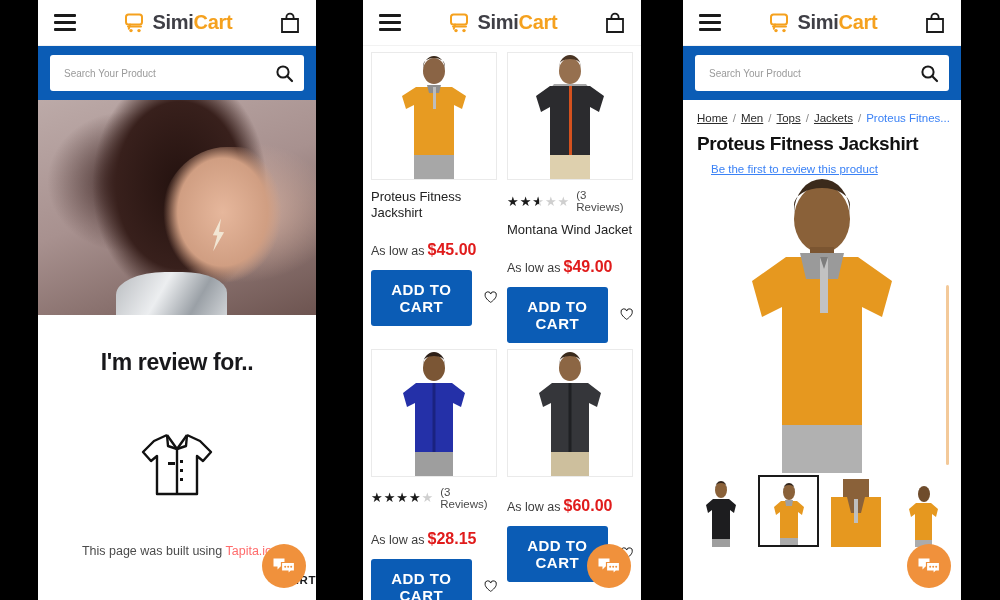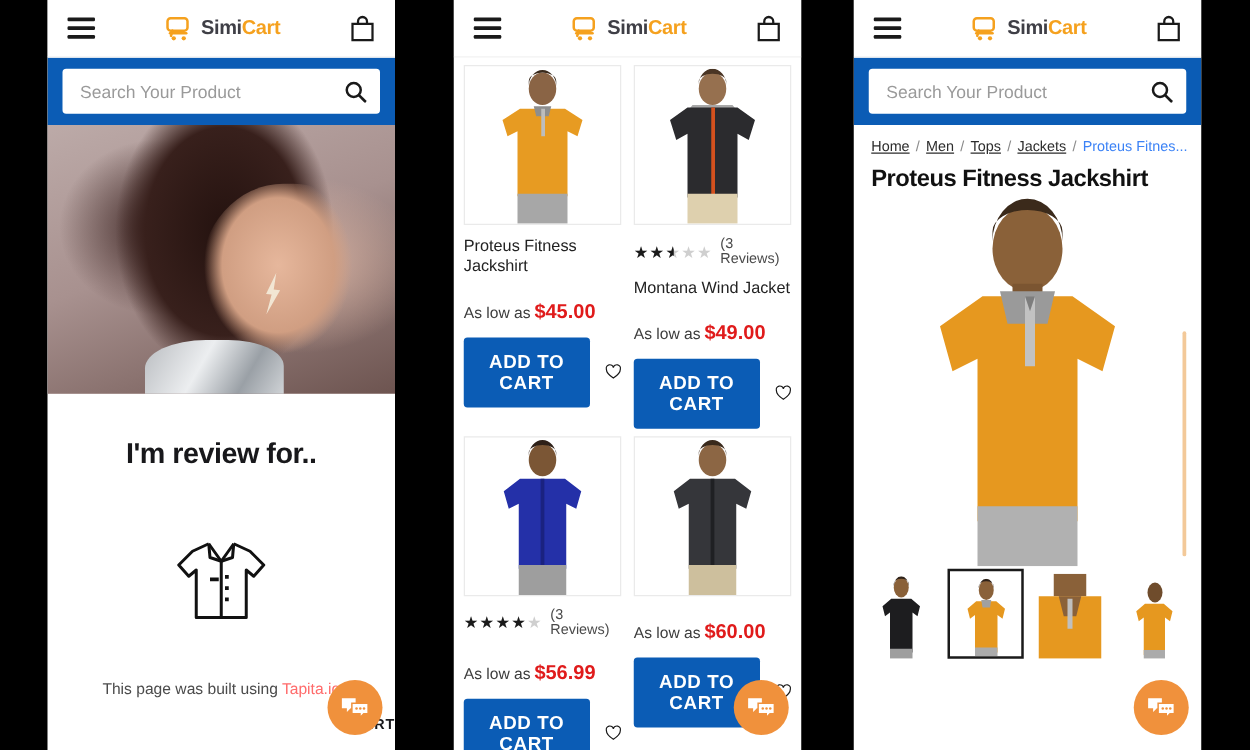--- a/index.html
+++ b/index.html
@@ -22,33 +22,33 @@
   
   .app-header {
     height: 46px; background: #fff; display: flex; align-items: center;
     justify-content: space-between; padding: 0 16px; position: relative; z-index: 4;
     border-bottom: 1px solid #f2f2f2;
   }
   .hamburger { width: 22px; display: flex; flex-direction: column; gap: 4px; cursor: pointer; }
   .hamburger span { display:block; height: 3px; background: #1a1a1a; border-radius: 1px; }
   .logo { display: flex; align-items: center; gap: 5px; }
   .logo-mark { width: 24px; height: 20px; }
-  .logo-text { font-size: 16px; font-weight: 700; letter-spacing: -0.3px; }
+  .logo-text { font-size: 20px; font-weight: 700; letter-spacing: -0.3px; }
   .logo-text .a { color: #3f3f46; }
   .logo-text .b { color: #f5a11e; }
   .bag-icon { width: 20px; height: 22px; cursor: pointer; }
 
   
   .search-band { background: #0b5cb5; padding: 9px 12px; position: relative; z-index: 3; }
   .search-box {
     background: #fff; border-radius: 3px; height: 36px;
     display: flex; align-items: center; padding: 0 10px 0 14px; gap: 6px;
   }
   .search-box input {
-    flex: 1; border: 0; outline: 0; font-size: 14px; color: #6d28d9;
+    flex: 1; border: 0; outline: 0; font-size: 10px; color: #6d28d9;
     font-family: "Liberation Sans", sans-serif; background: transparent;
   }
   .search-box input::placeholder { color: #9a9a9a; }
 
   
   .hero { height: 215px; position: relative; overflow: hidden; background: #b49e9c; }
   .hero-bg {
     position: absolute; inset: 0;
     background:
       radial-gradient(ellipse 60% 55% at 72% 52%, #d9b3a2 0%, rgba(217,179,162,0) 60%),
@@ -301,21 +301,21 @@
           </svg>
         </div>
         <div class="stars">
           <span class="star-row">
             <span class="bg">★★★★★</span>
             <span class="fg" style="width: 80%;">★★★★★</span>
           </span>
           <span>(3 Reviews)</span>
         </div>
         <div class="p-price">
-          <span>As low as</span><b>$56.99</b>
+          <span>As low as</span><b>$28.15</b>
         </div>
         <div class="row-actions">
           <button class="atc">ADD TO CART</button>
           <svg class="wish" viewBox="0 0 22 20">
               <path d="M11 18S1.8 12 1.8 6.4A4.6 4.6 0 0111 4.3a4.6 4.6 0 019.2 2.1C20.2 12 11 18 11 18z" fill="none" stroke="#1a1a1a" stroke-width="1.6"></path>
             </svg>
         </div>
       </div>
 
       <div class="cell">
@@ -392,20 +392,21 @@
       <a href="#">Men</a>
       <span class="sep">/</span>
       <a href="#">Tops</a>
       <span class="sep">/</span>
       <a href="#">Jackets</a>
       <span class="sep">/</span>
       <span class="cur">Proteus Fitnes...</span>
     </div>
 
     <div class="pdp-title">Proteus Fitness Jackshirt</div>
+    <a href="#" class="review-link">Be the first to review this product</a>
 
     <div class="gallery">
       <svg width="196" height="296" viewBox="0 0 196 296">
         <ellipse cx="98" cy="42" rx="28" ry="34" fill="#8a6139"></ellipse>
         <path d="M70 36a28 34 0 0156 0v-8a28 17 0 00-56 0z" fill="#3b2a1b"></path>
         <path d="M86 70h24v16H86z" fill="#7b5531"></path>
         <path d="M62 80h72l34 24-10 36-20-10v130H58V130l-20 10-10-36z" fill="#e6981f"></path>
         <path d="M76 76h44l-6 26H82z" fill="#9a9a9a"></path>
         <path d="M96 80h8v56h-8z" fill="#c2c2c2"></path>
         <path d="M96 80h8l-4 12z" fill="#7d7d7d"></path>

